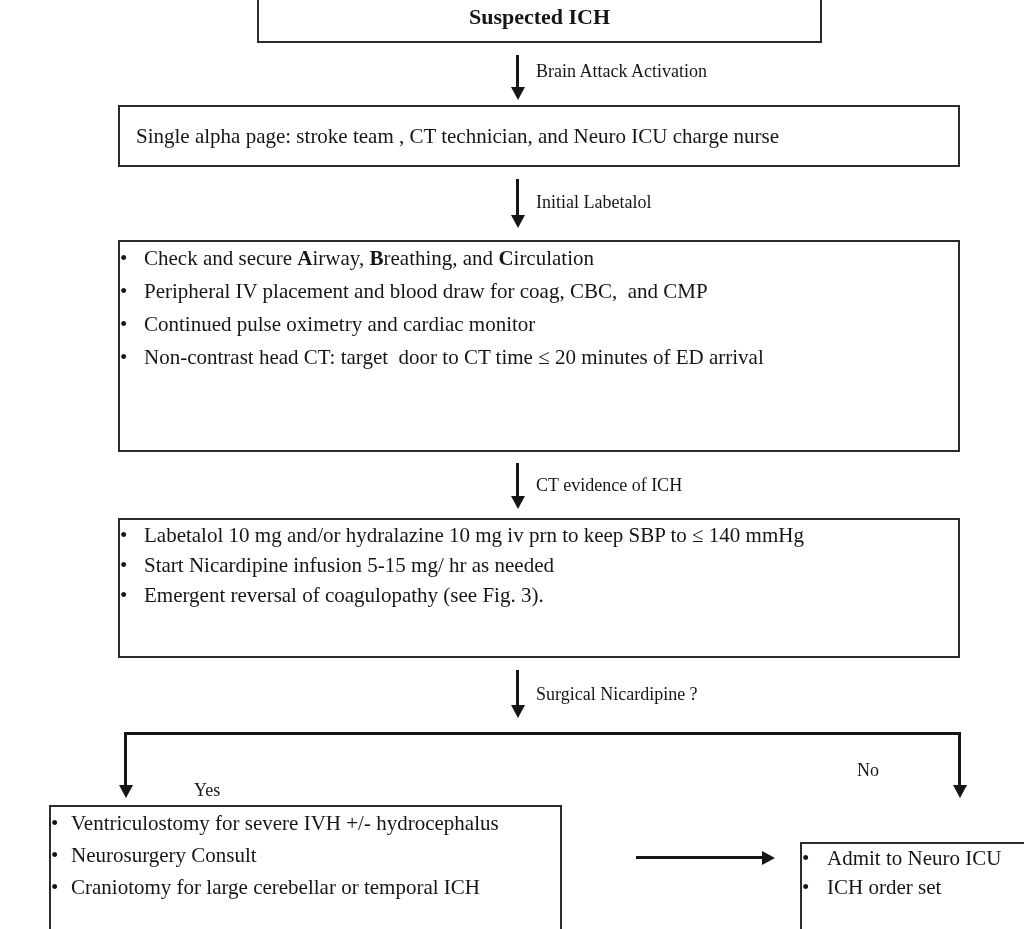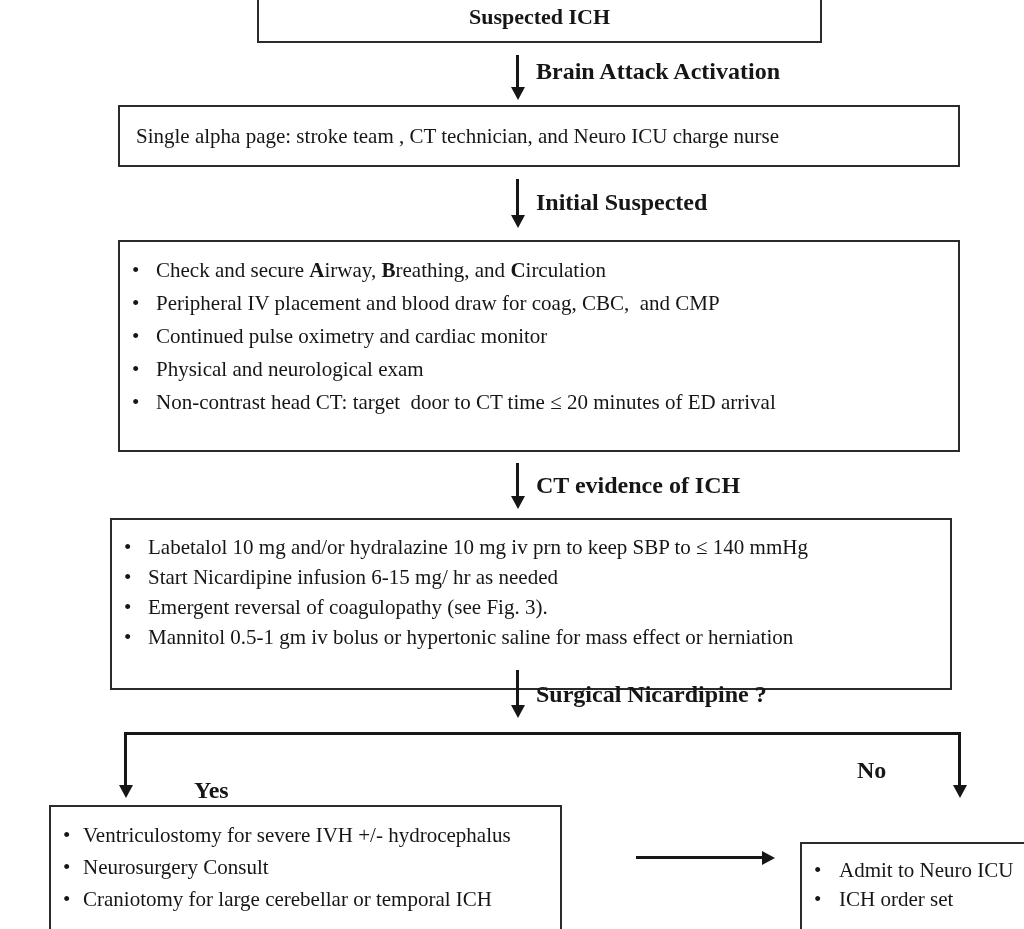--- a/index.html
+++ b/index.html
@@ -23,21 +23,21 @@
     display: flex; align-items: center; justify-content: center;
     font-weight: bold; font-size: 22px;
   }
   .plain-line {
     position: absolute; left: 16px; right: 10px;
     font-size: 21px; line-height: 25px;
   }
 
   .arrow-label {
     position: absolute;
-    font-weight: bold; font-size: 24px; line-height: 28px;
+    font-weight: normal; font-size: 18px; line-height: 28px;
     white-space: nowrap;
   }
 
   
   .varrow { position: absolute; width: 3px; background: #161616; }
   .varrow::after {
     content: ""; position: absolute; left: -5.5px; bottom: -13px;
     width: 0; height: 0;
     border-left: 7px solid transparent; border-right: 7px solid transparent;
     border-top: 13px solid #161616;
@@ -47,21 +47,21 @@
   .harrow::after {
     content: ""; position: absolute; top: -5.5px; right: -13px;
     width: 0; height: 0;
     border-top: 7px solid transparent; border-bottom: 7px solid transparent;
     border-left: 13px solid #161616;
   }
   
   .hline { position: absolute; height: 3px; background: #161616; }
 
   ul.bullets {
-    margin: 0; padding: 12px; list-style: none;
+    margin: 0; padding: 0; list-style: none;
     font-size: 21px;
   }
   ul.bullets li { position: relative; }
   ul.bullets li::before {
     content: "\2022";
     position: absolute; left: 0; top: 0;
     font-size: 21px;
   }
   
   .bullets-main { margin: 12px 0 0 28px; }
@@ -86,41 +86,39 @@
   </div>
 
   <div class="varrow" style="left:468px; top:55px; height:32px;"></div>
   <div class="arrow-label" style="left:488px; top:57px;">Brain Attack Activation</div>
 
   <div class="box" style="left:70px; top:105px; width:842px; height:62px;padding-left:34px;">
     <div class="plain-line" style="top:17px;">Single alpha page: stroke team , CT technician, and Neuro ICU charge nurse</div>
   </div>
 
   <div class="varrow" style="left:468px; top:179px; height:36px;"></div>
-  <div class="arrow-label" style="left:488px; top:188px;">Initial Suspected</div>
+  <div class="arrow-label" style="left:488px; top:188px;">Initial Labetalol</div>
 
   <div class="box" style="left:70px; top:240px; width:842px; height:212px;">
     <ul class="bullets bullets-main">
         <li>Check and secure <b>A</b>irway, <b>B</b>reathing, and <b>C</b>irculation</li>
         <li>Peripheral IV placement and blood draw for coag, CBC,&nbsp; and CMP</li>
         <li>Continued pulse oximetry and cardiac monitor</li>
-        <li>Physical and neurological exam</li>
         <li>Non-contrast head CT: target&nbsp; door to CT time ≤ 20 minutes of ED arrival</li>
       </ul>
   </div>
 
   <div class="varrow" style="left:468px; top:463px; height:33px;"></div>
   <div class="arrow-label" style="left:488px; top:471px;">CT evidence of ICH</div>
 
-  <div class="box" style="left:62px; top:518px; width:842px; height:172px;">
+  <div class="box" style="left:70px; top:518px; width:842px; height:140px;">
     <ul class="bullets bullets-mgmt">
         <li>Labetalol 10 mg and/or hydralazine 10 mg iv prn to keep SBP to ≤ 140 mmHg</li>
-        <li>Start Nicardipine infusion 6-15 mg/ hr as needed</li>
+        <li>Start Nicardipine infusion 5-15 mg/ hr as needed</li>
         <li>Emergent reversal of coagulopathy (see Fig. 3).</li>
-        <li>Mannitol 0.5-1 gm iv bolus or hypertonic saline for mass effect or herniation</li>
       </ul>
   </div>
 
   <div class="varrow" style="left:468px; top:670px; height:35px;"></div>
   <div class="arrow-label" style="left:488px; top:680px;">Surgical Nicardipine ?</div>
 
   <div class="hline" style="left:77px; top:732px; width:836px;"></div>
   <div class="varrow" style="left:76px; top:732px; height:53px;"></div>
   <div class="varrow" style="left:910px; top:732px; height:53px;"></div>
   <div class="arrow-label" style="left:146px; top:776px;">Yes</div>

